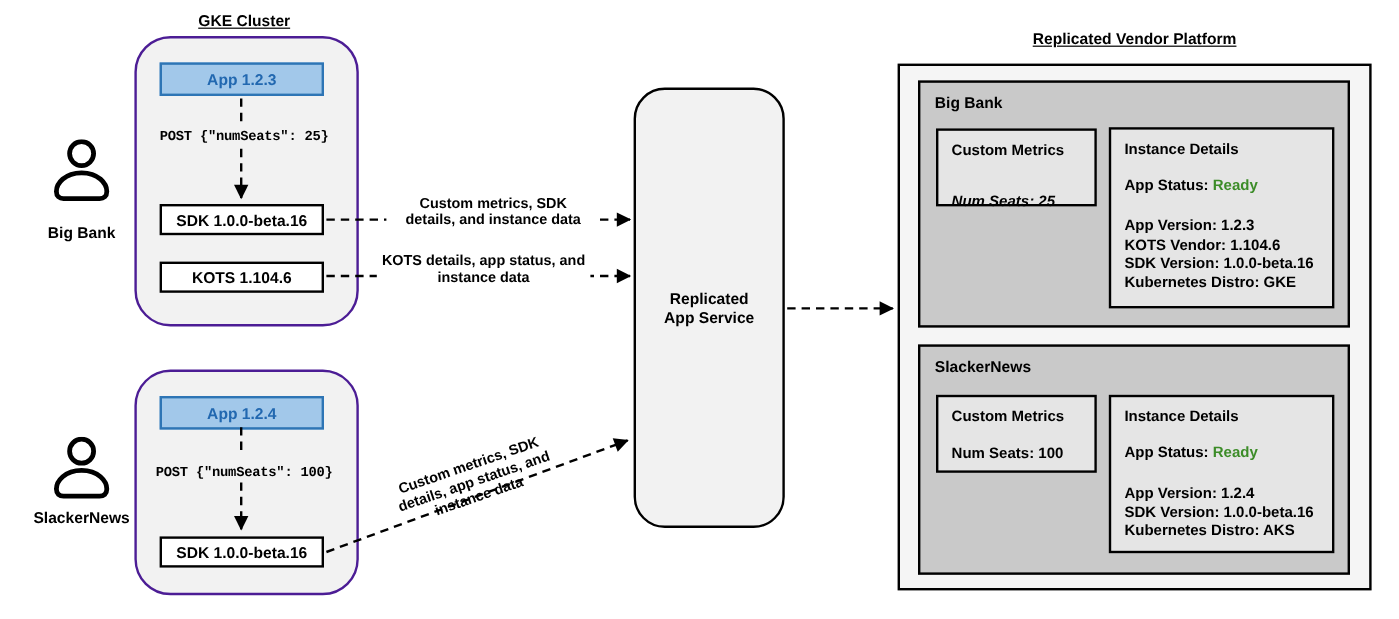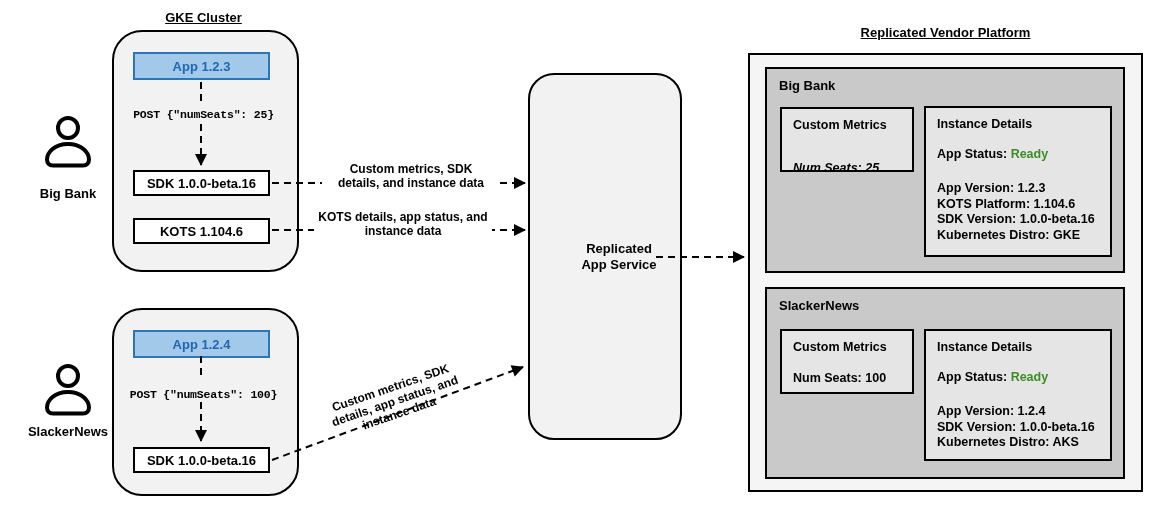--- a/index.html
+++ b/index.html
@@ -5,21 +5,21 @@
   html,body{margin:0;padding:0;background:#fff;}
   .canvas{
     position:relative;width:1166px;height:516px;background:#fff;
     font-family:"Liberation Sans",sans-serif;font-weight:bold;color:#000;
     overflow:hidden;
   }
   .abs{position:absolute;}
   .ctitle{font-size:13px;text-align:center;z-index:2;text-decoration:underline;}
   .cluster{
     background:var(--cluster-fill,#F2F2F2);
-    border:2px solid #000000;border-radius:30px;z-index:1;
+    border:2px solid #4c1d95;border-radius:30px;z-index:1;
   }
   .node{
     border:2px solid #000;background:#fff;font-size:13px;
     display:flex;align-items:center;justify-content:center;z-index:2;
   }
   .app-node{
     background:var(--app-fill,#A2C8EA);
     border:2px solid var(--app-border,#2E75B5);
     color:var(--app-text,#2268B0);
   }
@@ -71,21 +71,21 @@
     <div class="abs node" style="left:19px;top:138px;width:133px;height:22px;">SDK 1.0.0-beta.16</div>
     <div class="abs node" style="left:19px;top:186px;width:133px;height:22px;">KOTS 1.104.6</div>
   </div>
 
   <div class="abs cluster" style="left:112px;top:308px;width:183px;height:184px;">
     <div class="abs node app-node" style="left:19px;top:20px;width:133px;height:24px;">App 1.2.4</div>
     <div class="abs post" style="left:-6px;top:78px;width:191px;">POST {"numSeats": 100}</div>
     <div class="abs node" style="left:19px;top:137px;width:133px;height:22px;">SDK 1.0.0-beta.16</div>
   </div>
 
-  <div class="abs service" style="left:528px;top:73px;width:122px;height:363px;padding-left:28px;">
+  <div class="abs service" style="left:528px;top:73px;width:122px;height:363px;">
     <div>Replicated</div>
     <div>App Service</div>
   </div>
 
   <div class="abs ctitle" style="left:748px;top:25px;width:395px;">Replicated Vendor Platform</div>
   <div class="abs platform" style="left:748px;top:53px;width:391px;height:435px;">
 
     <div class="abs panel" style="left:15px;top:12px;width:356px;height:202px;">
       <div class="abs panel-name" style="left:12px;top:9px;">Big Bank</div>
       <div class="abs card" style="left:13px;top:38px;width:130px;height:61px;">
@@ -93,21 +93,21 @@
         <div class="abs detail-line" style="left:11px;top:52px;font-style:italic;">Num Seats: 25</div>
       </div>
       <div class="abs card" style="left:157px;top:37px;width:184px;height:147px;">
         <div class="abs card-title" style="left:11px;top:9px;">Instance Details</div>
         <div class="abs detail-line" style="left:11px;top:39px;">
           <span>App Status:</span>
           <span class="status-value">Ready</span>
         </div>
         <div class="abs" style="left:11px;top:73px;">
           <div class="detail-line">App Version: 1.2.3</div>
-          <div class="detail-line">KOTS Platform: 1.104.6</div>
+          <div class="detail-line">KOTS Vendor: 1.104.6</div>
           <div class="detail-line">SDK Version: 1.0.0-beta.16</div>
           <div class="detail-line">Kubernetes Distro: GKE</div>
         </div>
       </div>
     </div>
 
     <div class="abs panel" style="left:15px;top:232px;width:356px;height:188px;">
       <div class="abs panel-name" style="left:12px;top:9px;">SlackerNews</div>
       <div class="abs card" style="left:13px;top:40px;width:130px;height:61px;">
         <div class="abs card-title" style="left:11px;top:9px;">Custom Metrics</div>

